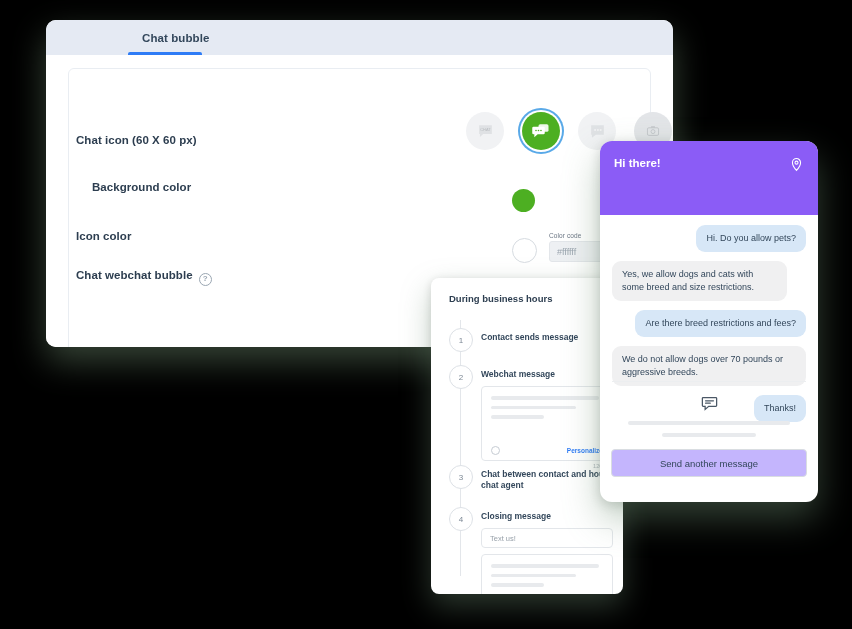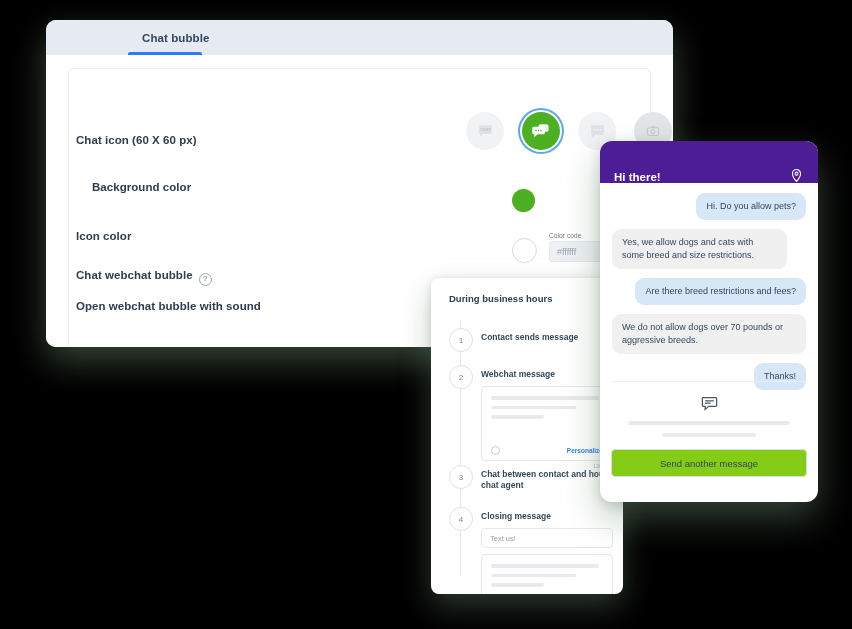--- a/index.html
+++ b/index.html
@@ -75,34 +75,34 @@
   .personalize{font-size:6.5px;color:#2e7cf6;font-weight:700;}
   .counter{margin-left:32px;text-align:right;font-size:5.5px;color:#b0b7be;margin-top:2px;}
   .textinput{margin-left:32px;margin-top:6px;height:18px;border:1px solid #e3e6ea;border-radius:4px;
     display:flex;align-items:center;padding:0 8px;font-size:7.5px;color:#98a1aa;}
 
   
   .chat-widget{
     position:absolute;left:600px;top:141px;width:218px;height:361px;background:#fff;border-radius:12px;
     box-shadow:0 16px 36px rgba(110,145,115,.45),0 3px 12px rgba(0,0,0,.16);overflow:hidden;
   }
-  .chat-head{height:42px;background:#4c1d95;display:flex;align-items:flex-end;justify-content:space-between;
-    padding:0 14px;}
+  .chat-head{height:42px;background:#8b5cf6;display:flex;align-items:flex-start;justify-content:space-between;
+    padding:16px 14px;}
   .chat-head-title{color:#fff;font-size:11.5px;font-weight:600;}
   .chat-body{padding:10px 12px 0 12px;}
   .bub{max-width:80%;padding:7px 10px;border-radius:9px;font-size:9px;line-height:1.45;margin-bottom:9px;}
   .bub.in{background:#f0f0f1;color:#33475b;margin-right:auto;border-radius:9px;}
   .bub.out{background:#d7e7f7;color:#33475b;margin-left:auto;text-align:left;}
   .outwrap{display:flex;justify-content:flex-end;}
   .inwrap{display:flex;justify-content:flex-start;}
   .bub.wide{max-width:92%;}
   .chat-foot{position:absolute;left:12px;right:12px;bottom:0;height:108px;border-top:1px solid #eceef0;
     display:flex;flex-direction:column;align-items:center;padding-top:12px;}
   .foot-bar{height:4px;background:#e8eaed;border-radius:2px;margin-top:8px;}
-  .send-btn{margin-top:12px;width:100%;height:26px;border:1px solid #d9dde1;border-radius:4px;background:#84cc16;
+  .send-btn{margin-top:12px;width:100%;height:26px;border:1px solid #d9dde1;border-radius:4px;background:#c4b5fd;
     display:flex;align-items:center;justify-content:center;font-size:9.5px;color:#33475b;}
 </style>
 </head>
 <body>
 
 <div class="stage">
 
   <div class="settings-card">
     <div class="tabbar">
       <div class="tab">
@@ -113,21 +113,20 @@
 
     <div class="settings-body">
       <div class="inner-card"></div>
 
       <div class="row r1">Chat icon (60 X 60 px)</div>
       <div class="row r2">Background color</div>
       <div class="row r3">Icon color</div>
       <div class="row r4">
         <span>Chat webchat bubble</span><span class="help-ic">?</span>
       </div>
-      <div class="row r5">Open webchat bubble with sound</div>
       <div class="row r6">Webchat bubble message</div>
 
       <div class="icon-choices">
         <div class="ic-wrap">
           <div class="ic">
             <svg width="19" height="19" viewBox="0 0 24 24">
               <path d="M4 4h16v11H9l-4 4v-4H4z" fill="#dfe1e4"></path>
               <text x="12" y="11.5" font-size="5" fill="#b9bcc0" text-anchor="middle" font-family="Liberation Sans, sans-serif">CHAT</text>
             </svg>
           </div>

